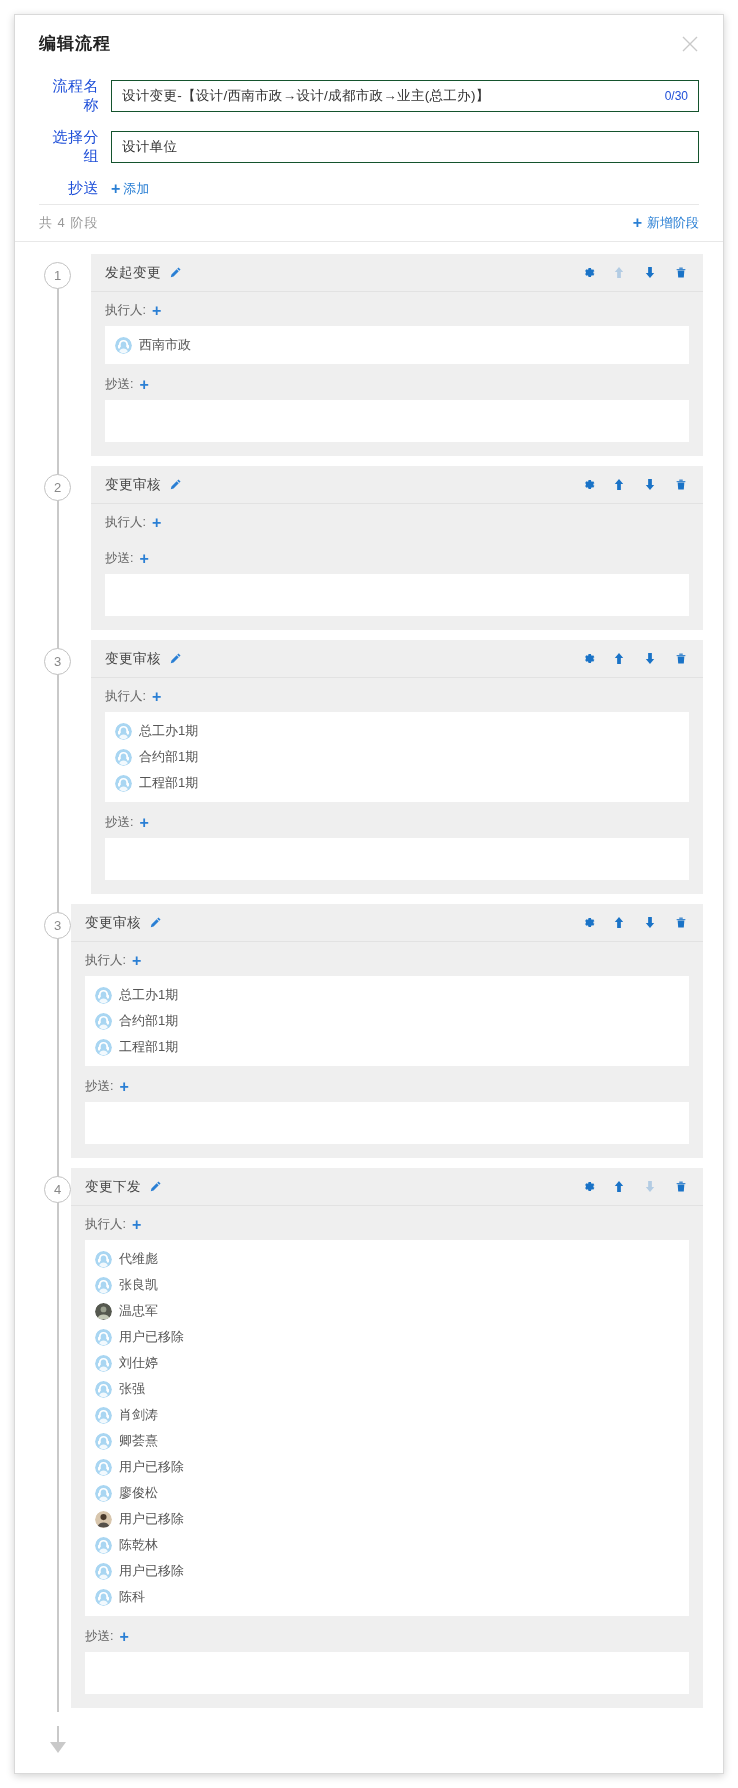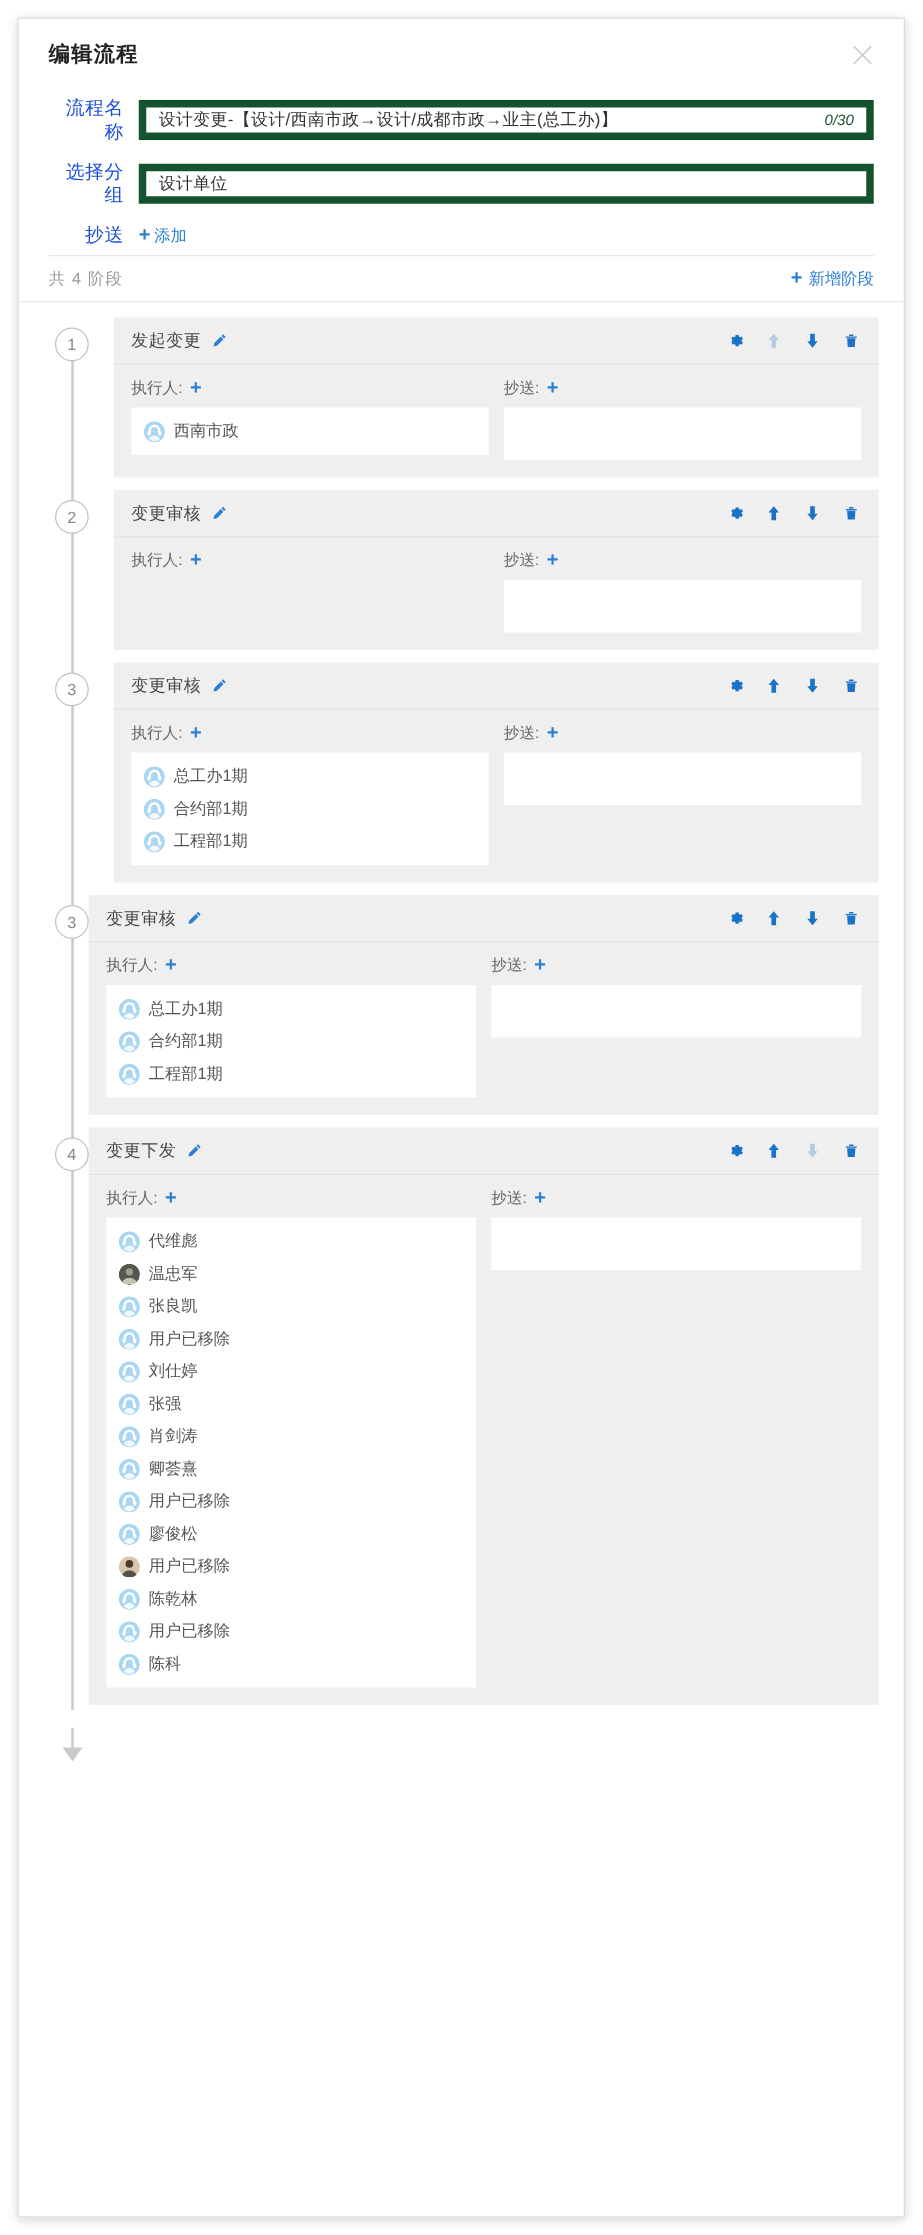--- a/index.html
+++ b/index.html
@@ -47,35 +47,35 @@
     margin-bottom: 13px;
   }
   .form-label {
     width: 72px; text-align: right; padding-right: 12px;
     color: #1d4ed8; font-size: 15px; flex: none;
     letter-spacing: .5px;
   }
   .input-wrap {
     flex: 1; position: relative;
     height: 32px;
-    border: 6px solid #14532d;
+    border: 1px solid #14532d;
     background: #fff;
     display: flex; align-items: center;
   }
   .input-wrap input {
     border: 0; outline: 0; background: transparent;
     width: 100%; height: 100%;
     padding: 0 46px 0 10px;
     font-family: inherit; font-size: 13.5px; color: #333;
     letter-spacing: .3px;
   }
   .counter {
     position: absolute; right: 10px; top: 50%;
     transform: translateY(-50%);
-    color: #14532d; font-size: 12px; font-style: italic;
+    color: #1d4ed8; font-size: 12px;
   }
   .cc-row { margin-bottom: 6px; }
   .add-link {
     color: #2a7fd4; font-size: 13px; cursor: pointer;
     display: inline-flex; align-items: center; gap: 3px;
   }
   .plus {
     color: #2a7fd4; font-weight: bold; font-size: 16px; line-height: 1;
   }
   
@@ -130,21 +130,21 @@
     border-bottom: 1px solid #e2e2e2;
   }
   .card-title { font-size: 13.5px; color: #444; letter-spacing: .5px; }
   .pencil { margin-left: 8px; cursor: pointer; display: inline-flex; }
   .card-actions {
     margin-left: auto;
     display: flex; align-items: center; gap: 16px;
   }
   .icon-btn { cursor: pointer; display: inline-flex; width: 15px; height: 16px; }
   .icon-btn.disabled { opacity: .28; cursor: default; }
-  .card-body { display: flex; padding: 10px 14px 0 14px; gap: 12px; }
+  .card-body { display: flex; padding: 10px 14px 0 14px; gap: 12px; flex-direction: column; }
   .col { flex: 1; min-width: 0; }
   .col-label {
     font-size: 12.5px; color: #666; margin-bottom: 7px;
     display: flex; align-items: center; gap: 6px;
   }
   .member-box {
     background: #fff;
     min-height: 38px;
     padding: 6px 0;
   }
@@ -549,35 +549,35 @@
                       <circle cx="10" cy="10" r="10" fill="#a9d6f2"></circle>
                       <path d="M10 3.4c-3.2 0-5.4 2.3-5.4 5.3v3.2h2.1V8.8c0-2 1.5-3.4 3.3-3.4s3.3 1.4 3.3 3.4v3.1h2.1V8.7c0-3-2.2-5.3-5.4-5.3z" fill="#ffffff"></path>
                       <rect x="3.5" y="9.1" width="2.6" height="4.6" rx="1.3" fill="#ffffff"></rect>
                       <rect x="13.9" y="9.1" width="2.6" height="4.6" rx="1.3" fill="#ffffff"></rect>
                       <path d="M10 13.4c-2.4 0-4.4 1.3-5.1 3.4 1.4 1.4 3.2 2.2 5.1 2.2s3.7-.8 5.1-2.2c-.7-2.1-2.7-3.4-5.1-3.4z" fill="#ffffff" opacity=".85"></path>
                     </svg>
                     <span>代维彪</span>
                   </div>
                   <div class="member">
                     <svg class="avatar" viewBox="0 0 20 20">
+                      <circle cx="10" cy="10" r="10" fill="#a9d6f2"></circle>
+                      <path d="M10 3.4c-3.2 0-5.4 2.3-5.4 5.3v3.2h2.1V8.8c0-2 1.5-3.4 3.3-3.4s3.3 1.4 3.3 3.4v3.1h2.1V8.7c0-3-2.2-5.3-5.4-5.3z" fill="#ffffff"></path>
+                      <rect x="3.5" y="9.1" width="2.6" height="4.6" rx="1.3" fill="#ffffff"></rect>
+                      <rect x="13.9" y="9.1" width="2.6" height="4.6" rx="1.3" fill="#ffffff"></rect>
+                      <path d="M10 13.4c-2.4 0-4.4 1.3-5.1 3.4 1.4 1.4 3.2 2.2 5.1 2.2s3.7-.8 5.1-2.2c-.7-2.1-2.7-3.4-5.1-3.4z" fill="#ffffff" opacity=".85"></path>
+                    </svg>
+                    <span>张良凯</span>
+                  </div>
+                  <div class="member">
+                    <svg class="avatar" viewBox="0 0 20 20">
                       <circle cx="10" cy="10" r="10" fill="#55584f"></circle>
                       <circle cx="10" cy="7.6" r="3.4" fill="#9aa08f"></circle>
                       <path d="M2.4 19c1.2-4 4-5.6 7.6-5.6S16.4 15 17.6 19z" fill="#c3c8b6"></path>
                     </svg>
                     <span>温忠军</span>
-                  </div>
-                  <div class="member">
-                    <svg class="avatar" viewBox="0 0 20 20">
-                      <circle cx="10" cy="10" r="10" fill="#a9d6f2"></circle>
-                      <path d="M10 3.4c-3.2 0-5.4 2.3-5.4 5.3v3.2h2.1V8.8c0-2 1.5-3.4 3.3-3.4s3.3 1.4 3.3 3.4v3.1h2.1V8.7c0-3-2.2-5.3-5.4-5.3z" fill="#ffffff"></path>
-                      <rect x="3.5" y="9.1" width="2.6" height="4.6" rx="1.3" fill="#ffffff"></rect>
-                      <rect x="13.9" y="9.1" width="2.6" height="4.6" rx="1.3" fill="#ffffff"></rect>
-                      <path d="M10 13.4c-2.4 0-4.4 1.3-5.1 3.4 1.4 1.4 3.2 2.2 5.1 2.2s3.7-.8 5.1-2.2c-.7-2.1-2.7-3.4-5.1-3.4z" fill="#ffffff" opacity=".85"></path>
-                    </svg>
-                    <span>张良凯</span>
                   </div>
                   <div class="member">
                     <svg class="avatar" viewBox="0 0 20 20">
                       <circle cx="10" cy="10" r="10" fill="#a9d6f2"></circle>
                       <path d="M10 3.4c-3.2 0-5.4 2.3-5.4 5.3v3.2h2.1V8.8c0-2 1.5-3.4 3.3-3.4s3.3 1.4 3.3 3.4v3.1h2.1V8.7c0-3-2.2-5.3-5.4-5.3z" fill="#ffffff"></path>
                       <rect x="3.5" y="9.1" width="2.6" height="4.6" rx="1.3" fill="#ffffff"></rect>
                       <rect x="13.9" y="9.1" width="2.6" height="4.6" rx="1.3" fill="#ffffff"></rect>
                       <path d="M10 13.4c-2.4 0-4.4 1.3-5.1 3.4 1.4 1.4 3.2 2.2 5.1 2.2s3.7-.8 5.1-2.2c-.7-2.1-2.7-3.4-5.1-3.4z" fill="#ffffff" opacity=".85"></path>
                     </svg>
                     <span>用户已移除</span>

